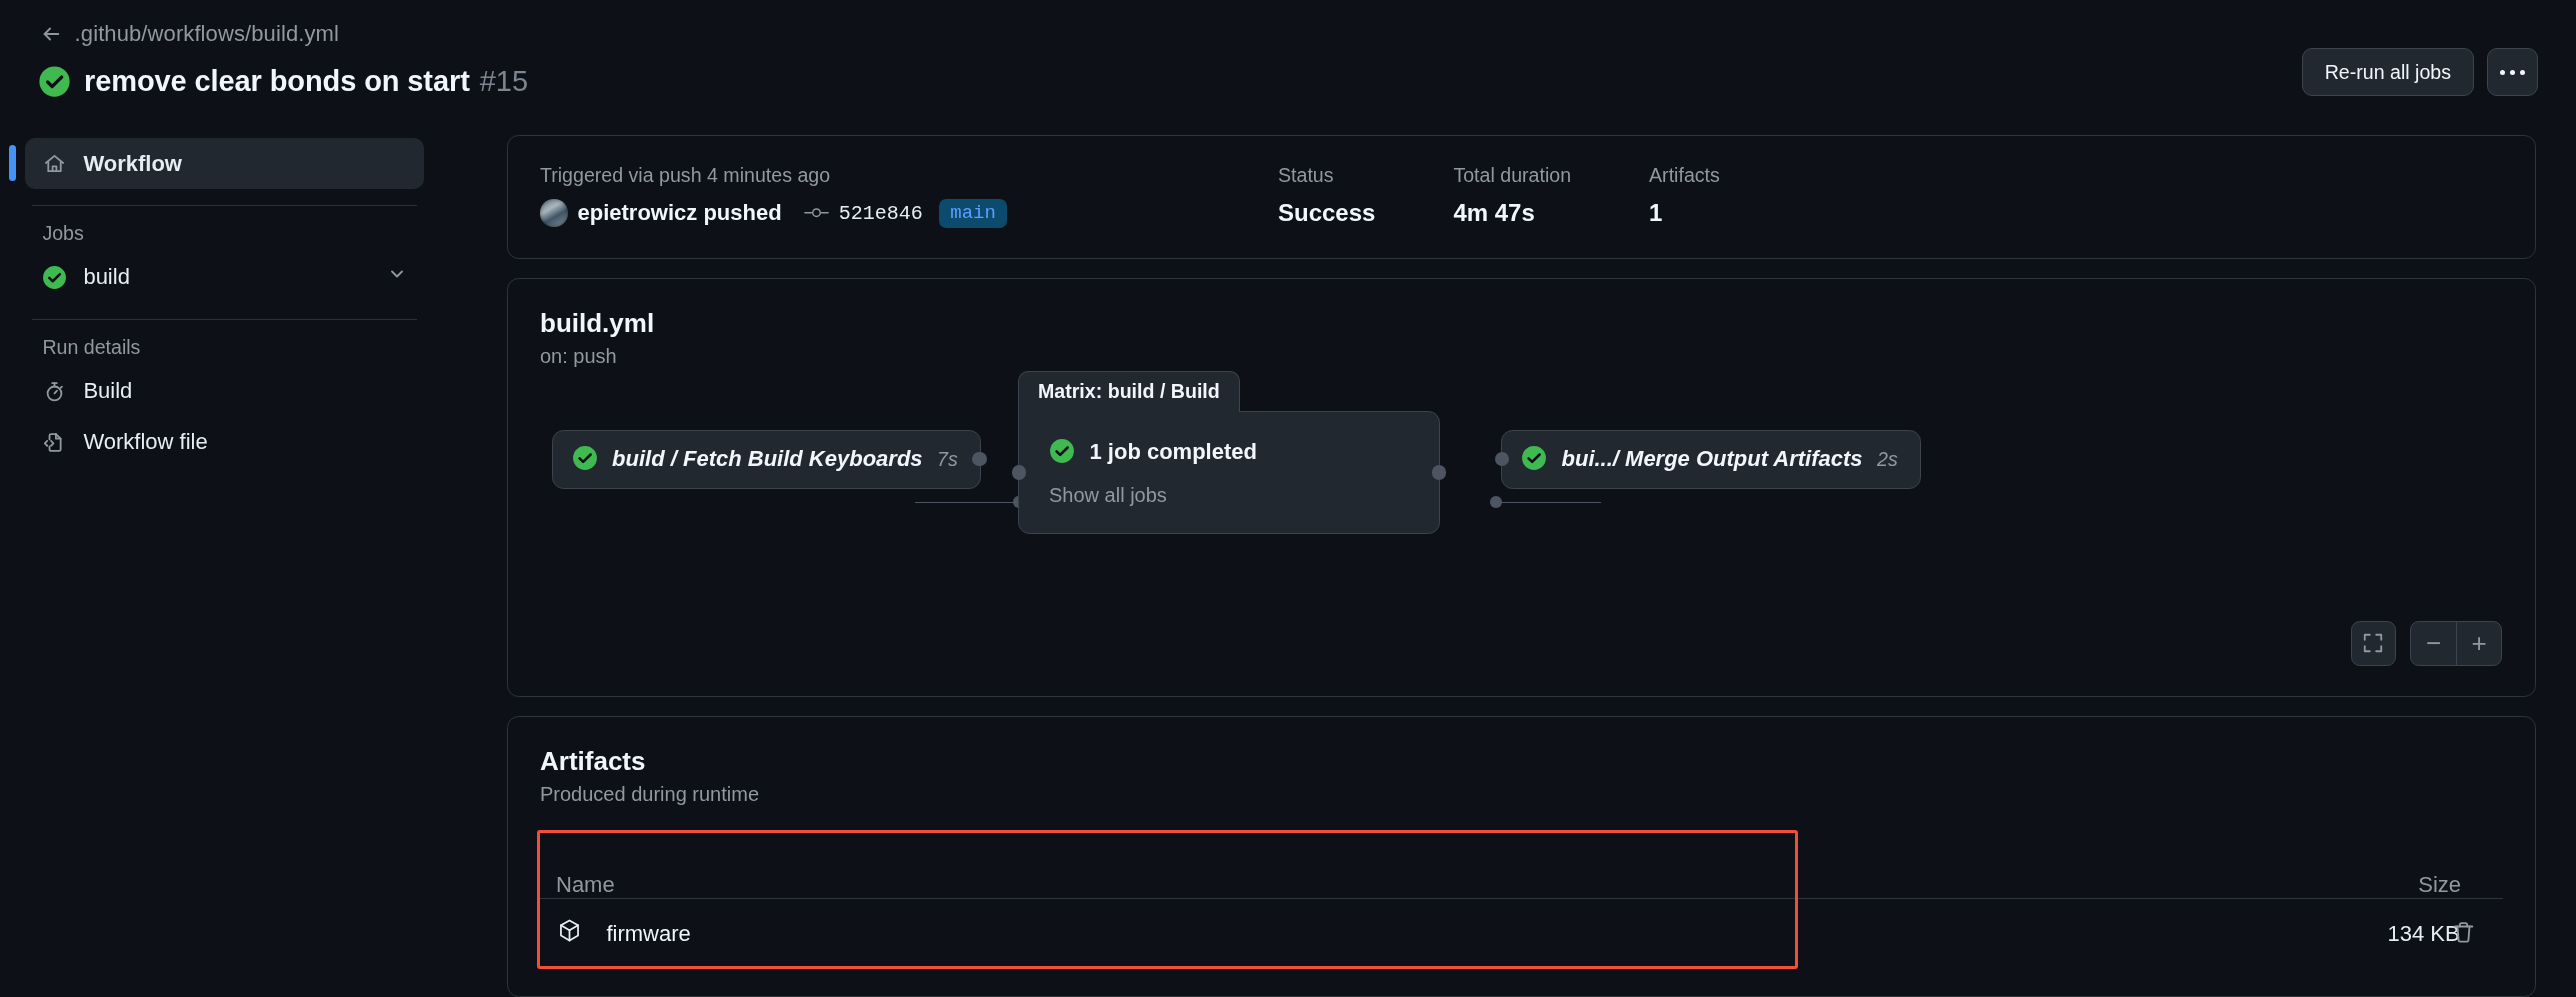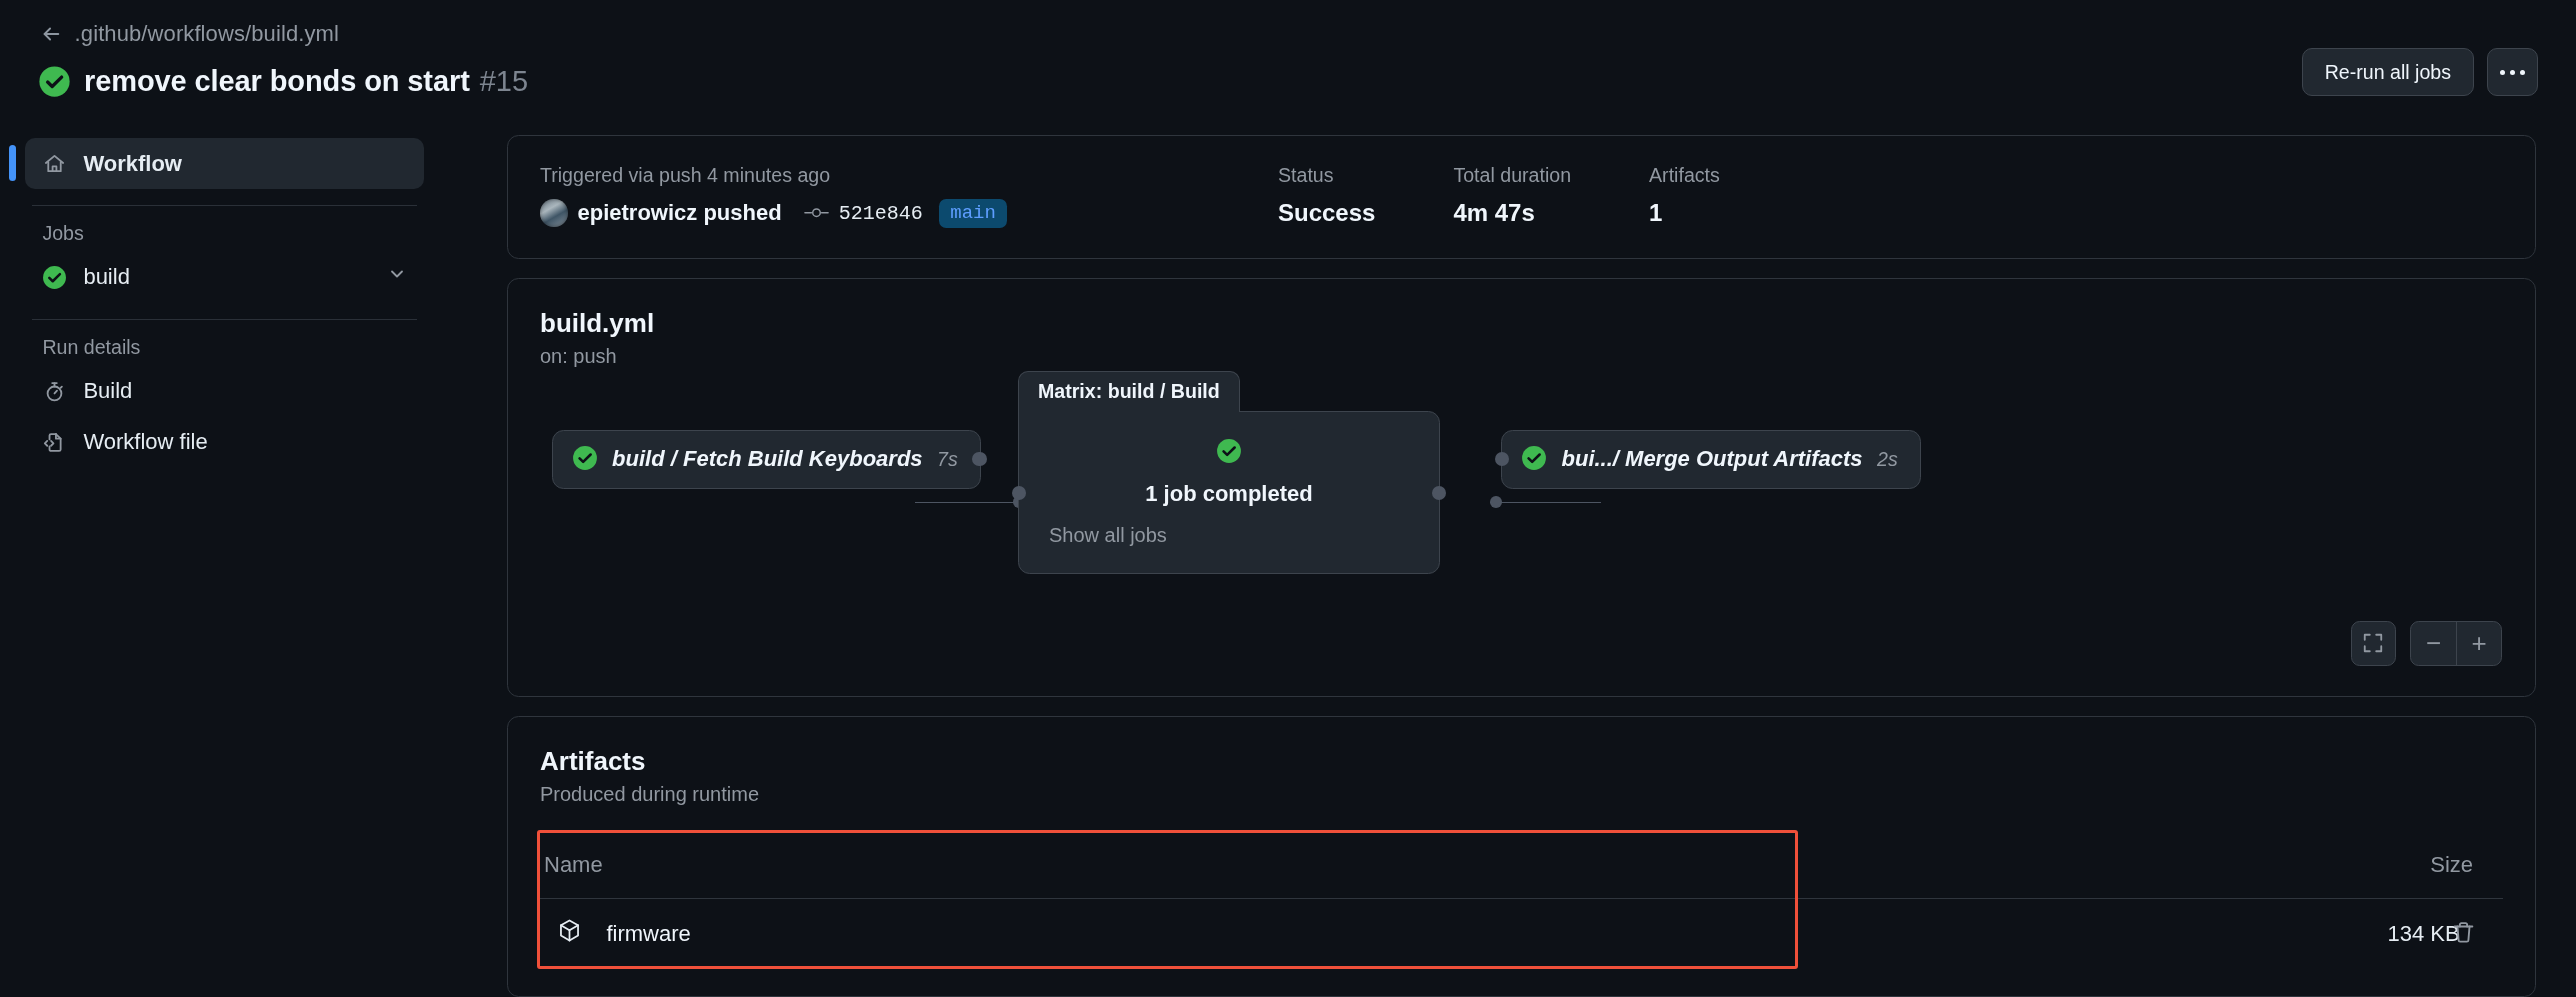--- a/index.html
+++ b/index.html
@@ -103,21 +103,21 @@
   .matrix-tab {
     background: #212830; border: 0.7px solid #3d444d; border-bottom: none;
     border-radius: 10px 10px 0 0; padding: 8.7px 19px;
     font-size: 19.6px; font-weight: 700; color: #f0f6fc;
     display: inline-block; position: relative; z-index: 2;
   }
   .matrix-body {
     background: #212830; border: 0.7px solid #3d444d; border-radius: 0 11.6px 11.6px 11.6px;
     padding: 26px 30px 26px 30px; margin-top: -0.7px; position: relative;
   }
-  .matrix-row { display: flex; align-items: center; gap: 14.5px; flex-direction: column; }
+  .matrix-row { display: flex; align-items: center; gap: 14.5px; }
   .matrix-text { font-size: 22px; font-weight: 700; color: #f0f6fc; }
   .matrix-link { font-size: 20px; color: #9198a1; margin-top: 17.4px; }
 
   .graph-controls { position: absolute; right: 33px; bottom: 30px; display: flex; align-items: center; gap: 14.5px; }
   .ctrl-btn {
     background: #212830; border: 0.7px solid #3d444d; color: #9198a1;
     width: 45px; height: 45px; border-radius: 8.7px;
     display: flex; align-items: center; justify-content: center;
   }
   .ctrl-pair { display: flex; background: #212830; border: 0.7px solid #3d444d; border-radius: 8.7px; overflow: hidden; }
@@ -130,22 +130,22 @@
   
   .artifacts-card { padding: 29px 32px 0 32px; height: 281px; }
   .artifacts-title { font-size: 26px; font-weight: 700; color: #f0f6fc; }
   .artifacts-sub { font-size: 20px; color: #9198a1; margin-top: 5.8px; }
   .table-wrap { margin-top: 26px; position: relative; }
   .highlight-box {
     position: absolute; left: -2.9px; top: -1.4px; width: 1261px; height: 139px;
     border: 3.6px solid #f0503a; border-radius: 2.9px; pointer-events: none;
   }
   .art-head {
-    display: flex; align-items: center; height: 67px;
-    border-bottom: 0.7px solid #2f353d; padding: 0 4px;
+    display: flex; align-items: flex-end; height: 67px;
+    border-bottom: 0.7px solid #2f353d; padding: 0 16px;
   }
   .art-col-name { flex: 1; font-size: 22px; color: #9198a1; }
   .art-col-size { width: 181px; text-align: right; font-size: 22px; color: #9198a1; padding-right: 26px; }
   .art-row { display: flex; align-items: center; height: 70px; padding: 0 17.4px; }
   .art-name { display: flex; align-items: center; gap: 24px; flex: 1; font-size: 22px; color: #f0f6fc; }
   .art-size { width: 181px; text-align: right; font-size: 22px; color: #e6edf3; padding-right: 26px; }
   .art-trash { position: absolute; right: 27.5px; color: #9198a1; }
 </style>
 </head>
 <body>

